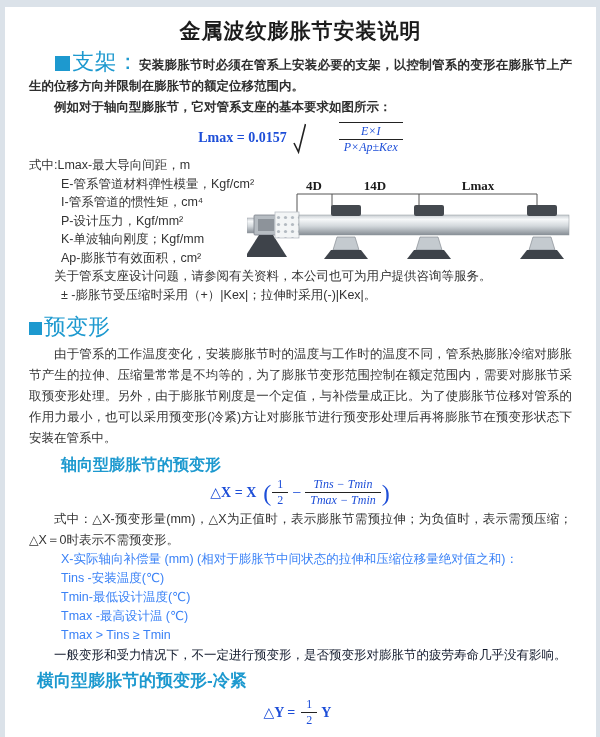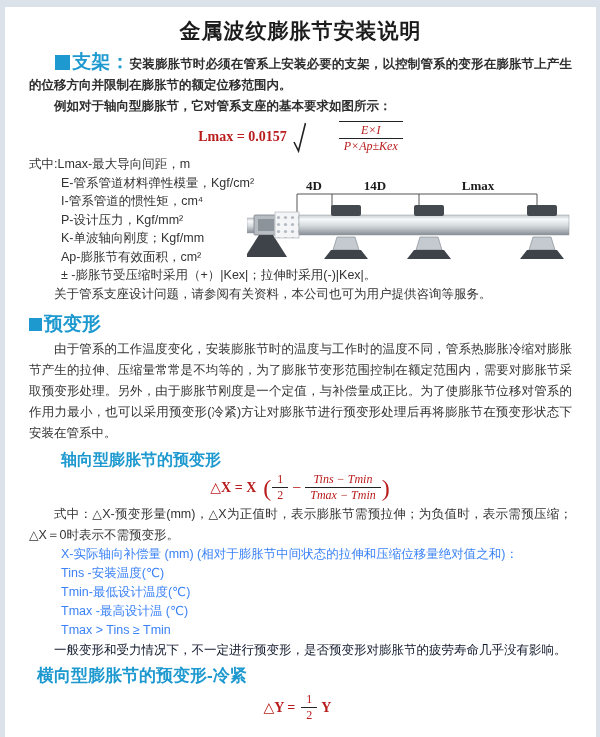--- a/index.html
+++ b/index.html
@@ -20,41 +20,41 @@
     margin:0;padding:10px 0 4px 0;
     text-align:center;
     font-size:21px;font-weight:bold;color:#1c1c1c;
     letter-spacing:1px;
   }
   .sec-marker{
     display:inline-block;width:15px;height:15px;
     background:#1d99cf;vertical-align:-2px;margin-right:2px;
   }
   .sec-marker.small{width:13px;height:13px;vertical-align:-1px;}
-  .sec-head-text{color:#1d99cf;font-size:19px;font-weight:bold;}
+  .sec-head-text{color:#1d99cf;font-size:22px;font-weight:normal;}
   .h2{margin:8px 0 2px 24px;font-size:16px;font-weight:bold;color:#1d99cf;}
   .h3{font-size:16px;font-weight:bold;color:#1d99cf;margin:6px 0 0 56px;}
   .h3.lateral{margin:4px 0 0 32px;font-size:17px;}
   
   .p1{margin:2px 24px 0 24px;font-size:12.5px;line-height:21px;font-weight:bold;color:#2e2e2e;text-align:justify;}
   .p1 .lead-indent{display:inline-block;width:26px;}
   .example{margin:0 24px 0 24px;font-size:12.5px;line-height:21px;font-weight:bold;color:#2e2e2e;text-indent:2em;}
   .defs{margin:2px 0 0 24px;font-size:12.5px;line-height:18.5px;color:#333;}
   .defs .def-line{white-space:nowrap;}
   .defs .ind{padding-left:32px;}
   .closing{text-indent:2em;}
   .para{margin:2px 24px 0 24px;font-size:12.5px;line-height:21px;text-align:justify;text-indent:2em;color:#333;}
   .explain{margin:2px 24px 0 24px;font-size:12.5px;line-height:20.5px;text-align:justify;text-indent:2em;color:#333;}
   .items{margin:0 24px 0 56px;font-size:12.5px;line-height:19px;color:#3b82f6;}
   .note{margin:0 24px;font-size:12.5px;line-height:20px;text-indent:2em;color:#0f172a;}
   
   .formula{
     text-align:center;
     font-family:"Liberation Serif","DejaVu Serif",serif;
-    color:#b91c1c;
+    color:#1d4ed8;
   }
   .formula .row{display:inline-flex;align-items:center;}
   .f-lhs{font-weight:bold;font-size:14px;margin-right:6px;}
   .frac{display:inline-block;text-align:center;font-size:12px;vertical-align:middle;}
   .frac .num{display:block;padding:0 5px 1px 5px;line-height:13px;}
   .frac .den{display:block;border-top:1px solid #222;padding:1px 5px 0 5px;line-height:13px;}
   .frac.ital{font-style:italic;}
   .sqrt{display:inline-flex;align-items:flex-end;gap:33px;}
   .radicand{border-top:1.5px solid #222;padding-top:2px;}
   .big-paren{font-size:24px;font-weight:normal;line-height:1;margin:0 1px;}
@@ -92,22 +92,22 @@
     </span>
   </div>
 
   <div class="defs">
     <div class="def-line">式中:Lmax-最大导向间距，m</div>
     <div class="def-line ind">E-管系管道材料弹性模量，Kgf/cm²</div>
     <div class="def-line ind">I-管系管道的惯性矩，cm⁴</div>
     <div class="def-line ind">P-设计压力，Kgf/mm²</div>
     <div class="def-line ind">K-单波轴向刚度；Kgf/mm</div>
     <div class="def-line ind">Ap-膨胀节有效面积，cm²</div>
+    <div class="def-line closing">关于管系支座设计问题，请参阅有关资料，本公司也可为用户提供咨询等服务。</div>
     <div class="def-line ind">± -膨胀节受压缩时采用（+）|Kex|；拉伸时采用(-)|Kex|。</div>
-    <div class="def-line closing">关于管系支座设计问题，请参阅有关资料，本公司也可为用户提供咨询等服务。</div>
   </div>
 
   <svg class="diagram" viewBox="0 0 336 104">
     <defs>
       <linearGradient id="pipeGrad" x1="0" y1="0" x2="0" y2="1">
         <stop offset="0" stop-color="#c9ced3"></stop>
         <stop offset="0.22" stop-color="#f6f8f9"></stop>
         <stop offset="0.55" stop-color="#d3d8dc"></stop>
         <stop offset="1" stop-color="#878e95"></stop>
       </linearGradient>

